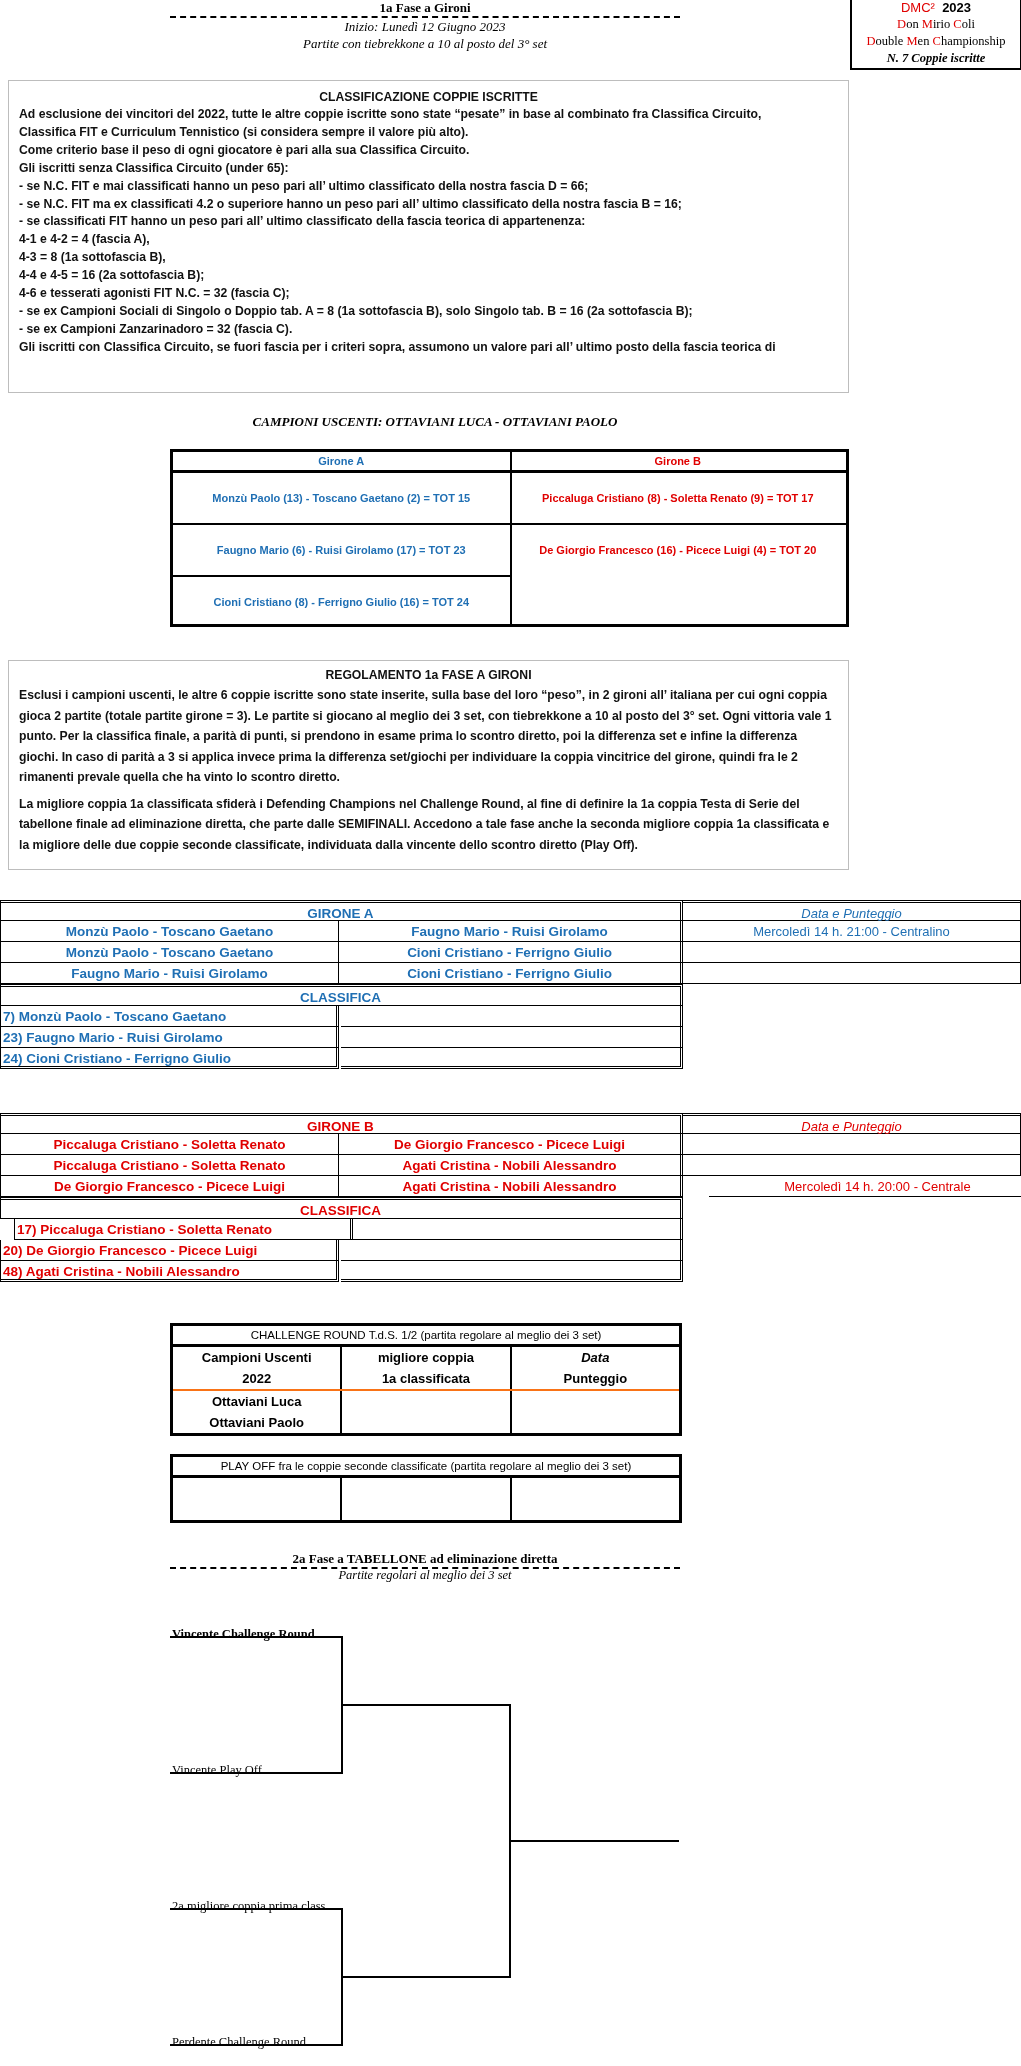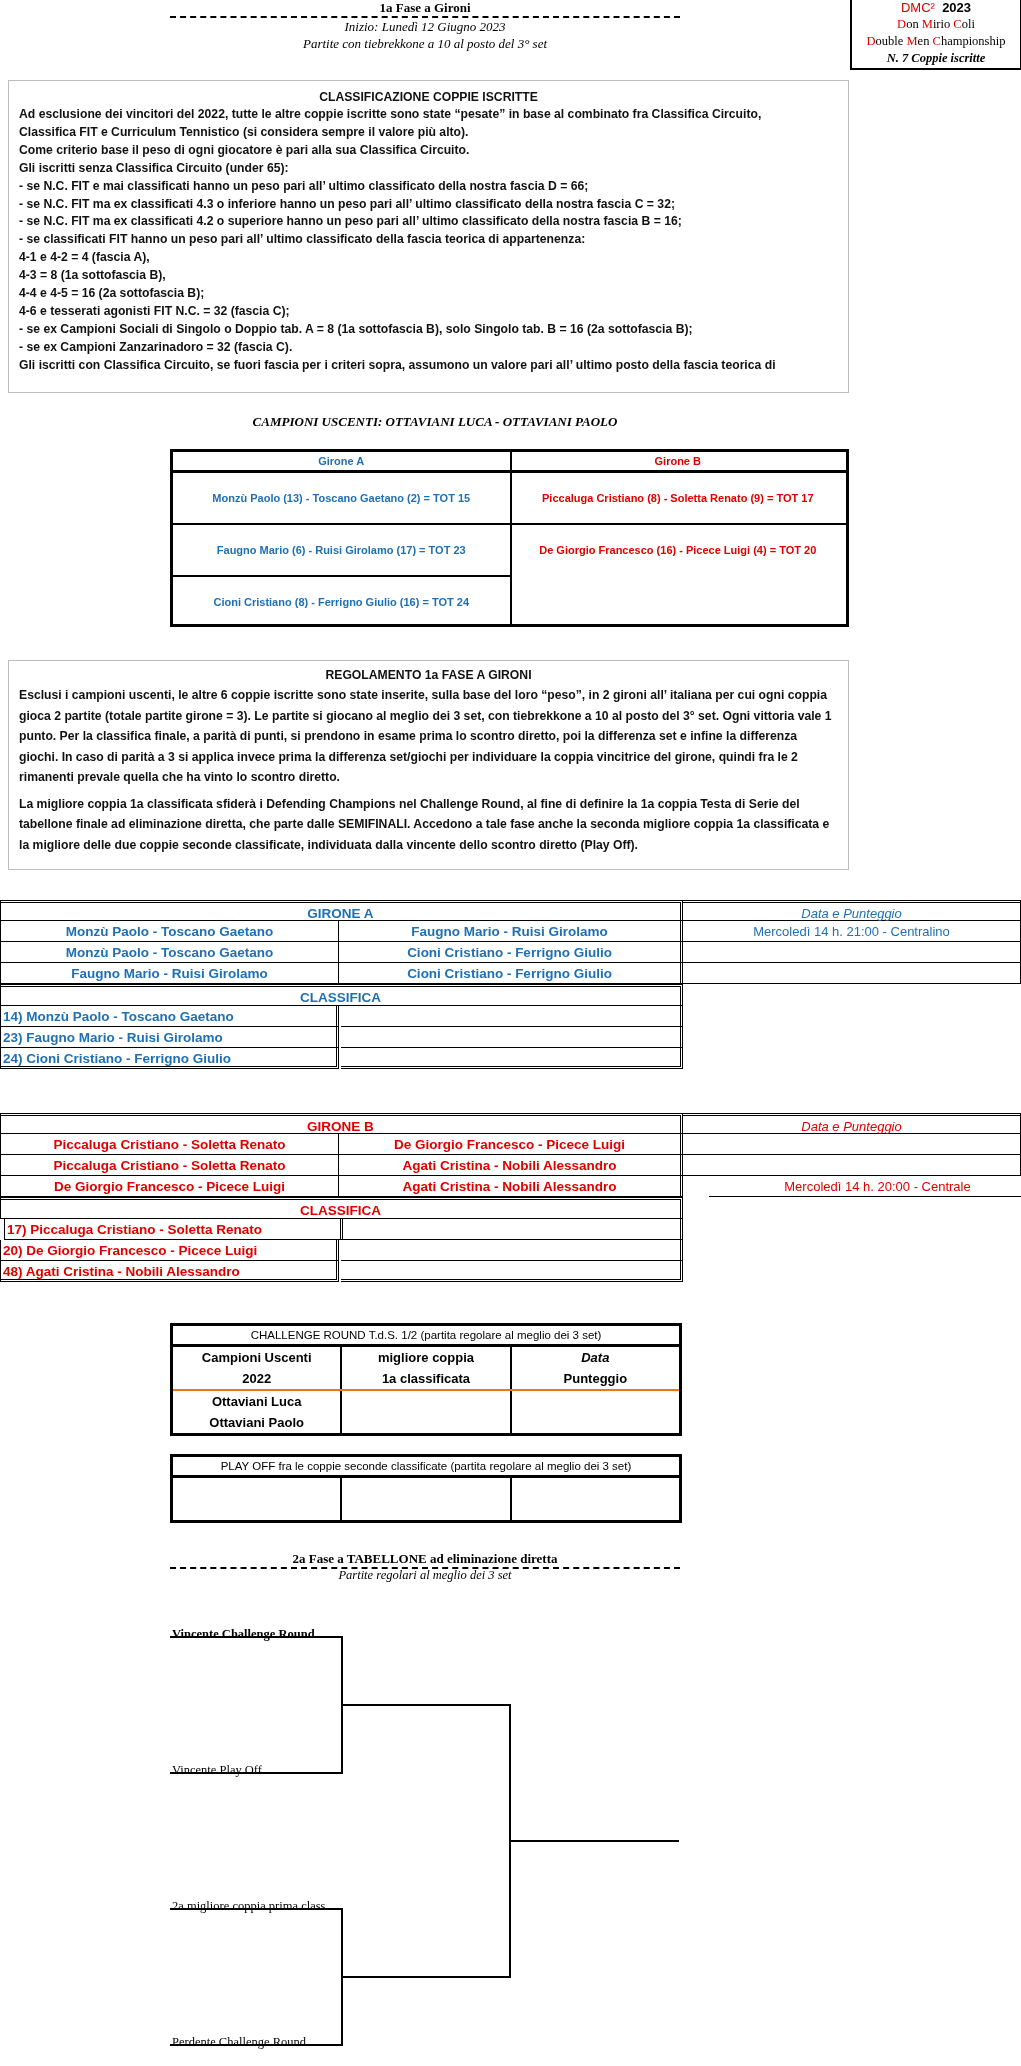--- a/index.html
+++ b/index.html
@@ -91,21 +91,20 @@
 </div>
 
 <div class="textbox" id="box1">
   <div class="ttl">CLASSIFICAZIONE COPPIE ISCRITTE</div>
   <div id="box1-lines">
       <div class="ln">Ad esclusione dei vincitori del 2022, tutte le altre coppie iscritte sono state “pesate” in base al combinato fra Classifica Circuito,</div>
       <div class="ln">Classifica FIT e Curriculum Tennistico (si considera sempre il valore più alto).</div>
       <div class="ln">Come criterio base il peso di ogni giocatore è pari alla sua Classifica Circuito.</div>
       <div class="ln">Gli iscritti senza Classifica Circuito (under 65):</div>
       <div class="ln">- se N.C. FIT e mai classificati hanno un peso pari all’ ultimo classificato della nostra fascia D = 66;</div>
-      <div class="ln">- se N.C. FIT ma ex classificati 4.3 o inferiore hanno un peso pari all’ ultimo classificato della nostra fascia C = 32;</div>
       <div class="ln">- se N.C. FIT ma ex classificati 4.2 o superiore hanno un peso pari all’ ultimo classificato della nostra fascia B = 16;</div>
       <div class="ln">- se classificati FIT hanno un peso pari all’ ultimo classificato della fascia teorica di appartenenza:</div>
       <div class="ln">4-1 e 4-2 = 4 (fascia A),</div>
       <div class="ln">4-3 = 8 (1a sottofascia B),</div>
       <div class="ln">4-4 e 4-5 = 16 (2a sottofascia B);</div>
       <div class="ln">4-6 e tesserati agonisti FIT N.C. = 32 (fascia C);</div>
       <div class="ln">- se ex Campioni Sociali di Singolo o Doppio tab. A = 8 (1a sottofascia B), solo Singolo tab. B = 16  (2a sottofascia B);</div>
       <div class="ln">- se ex Campioni Zanzarinadoro = 32 (fascia C).</div>
       <div class="ln">Gli iscritti con Classifica Circuito, se fuori fascia per i criteri sopra, assumono un valore pari all’ ultimo posto della fascia teorica di</div>
     </div>
@@ -150,21 +149,21 @@
     </div>
     <div class="row" style="top: 63px; height: 21px; line-height: 21px; width: 1021px;">
       <div class="c bb bl br" style="left: 0px; width: 339px;">Faugno Mario - Ruisi Girolamo</div>
       <div class="c bb brd" style="left: 339px; width: 344px;">Cioni Cristiano - Ferrigno Giulio</div>
       <div class="c bb br right-val" style="left: 683px; width: 338px;"></div>
     </div>
     <div class="row" style="top: 84px; height: 22px; line-height: 22px; width: 1021px;">
       <div class="c dbl-top bb bl brd" style="left: 0px; width: 683px;">CLASSIFICA</div>
     </div>
     <div class="row" style="top: 106px; height: 21px; line-height: 21px; width: 1021px;">
-      <div class="c bl brd lft bb" style="left: 0px; width: 339px;">14) Monzù Paolo - Toscano Gaetano</div>
+      <div class="c bl brd lft bb" style="left: 0px; width: 339px;">7) Monzù Paolo - Toscano Gaetano</div>
       <div class="c brd bb" style="left: 341px; width: 342px;"></div>
     </div>
     <div class="row" style="top: 127px; height: 21px; line-height: 21px; width: 1021px;">
       <div class="c bl brd lft bb" style="left: 0px; width: 339px;">23) Faugno Mario - Ruisi Girolamo</div>
       <div class="c brd bb" style="left: 341px; width: 342px;"></div>
     </div>
     <div class="row" style="top: 148px; height: 21px; line-height: 21px; width: 1021px;">
       <div class="c bl brd lft " style="left: 0px; width: 339px; border-bottom: 3px double rgb(0, 0, 0);">24) Cioni Cristiano - Ferrigno Giulio</div>
       <div class="c brd " style="left: 341px; width: 342px; border-bottom: 3px double rgb(0, 0, 0);"></div>
     </div>
@@ -187,21 +186,21 @@
     </div>
     <div class="row" style="top: 63px; height: 21px; line-height: 21px; width: 1021px;">
       <div class="c bb bl br" style="left: 0px; width: 339px;">De Giorgio Francesco - Picece Luigi</div>
       <div class="c bb brd" style="left: 339px; width: 344px;">Agati Cristina - Nobili Alessandro</div>
       <div class="c bb br right-val" style="left: 709px; width: 338px;">Mercoledì 14 h. 20:00 - Centrale</div>
     </div>
     <div class="row" style="top: 84px; height: 22px; line-height: 22px; width: 1021px;">
       <div class="c dbl-top bb bl brd" style="left: 0px; width: 683px;">CLASSIFICA</div>
     </div>
     <div class="row" style="top: 106px; height: 21px; line-height: 21px; width: 1021px;">
-      <div class="c bl brd lft bb" style="left: 4px; width: 339px;">17) Piccaluga Cristiano - Soletta Renato</div>
+      <div class="c bl brd lft bb" style="left: 14px; width: 339px;">17) Piccaluga Cristiano - Soletta Renato</div>
       <div class="c brd bb" style="left: 341px; width: 342px;"></div>
     </div>
     <div class="row" style="top: 127px; height: 21px; line-height: 21px; width: 1021px;">
       <div class="c bl brd lft bb" style="left: 0px; width: 339px;">20) De Giorgio Francesco - Picece Luigi</div>
       <div class="c brd bb" style="left: 341px; width: 342px;"></div>
     </div>
     <div class="row" style="top: 148px; height: 21px; line-height: 21px; width: 1021px;">
       <div class="c bl brd lft " style="left: 0px; width: 339px; border-bottom: 3px double rgb(0, 0, 0);">48) Agati Cristina - Nobili Alessandro</div>
       <div class="c brd " style="left: 341px; width: 342px; border-bottom: 3px double rgb(0, 0, 0);"></div>
     </div>

